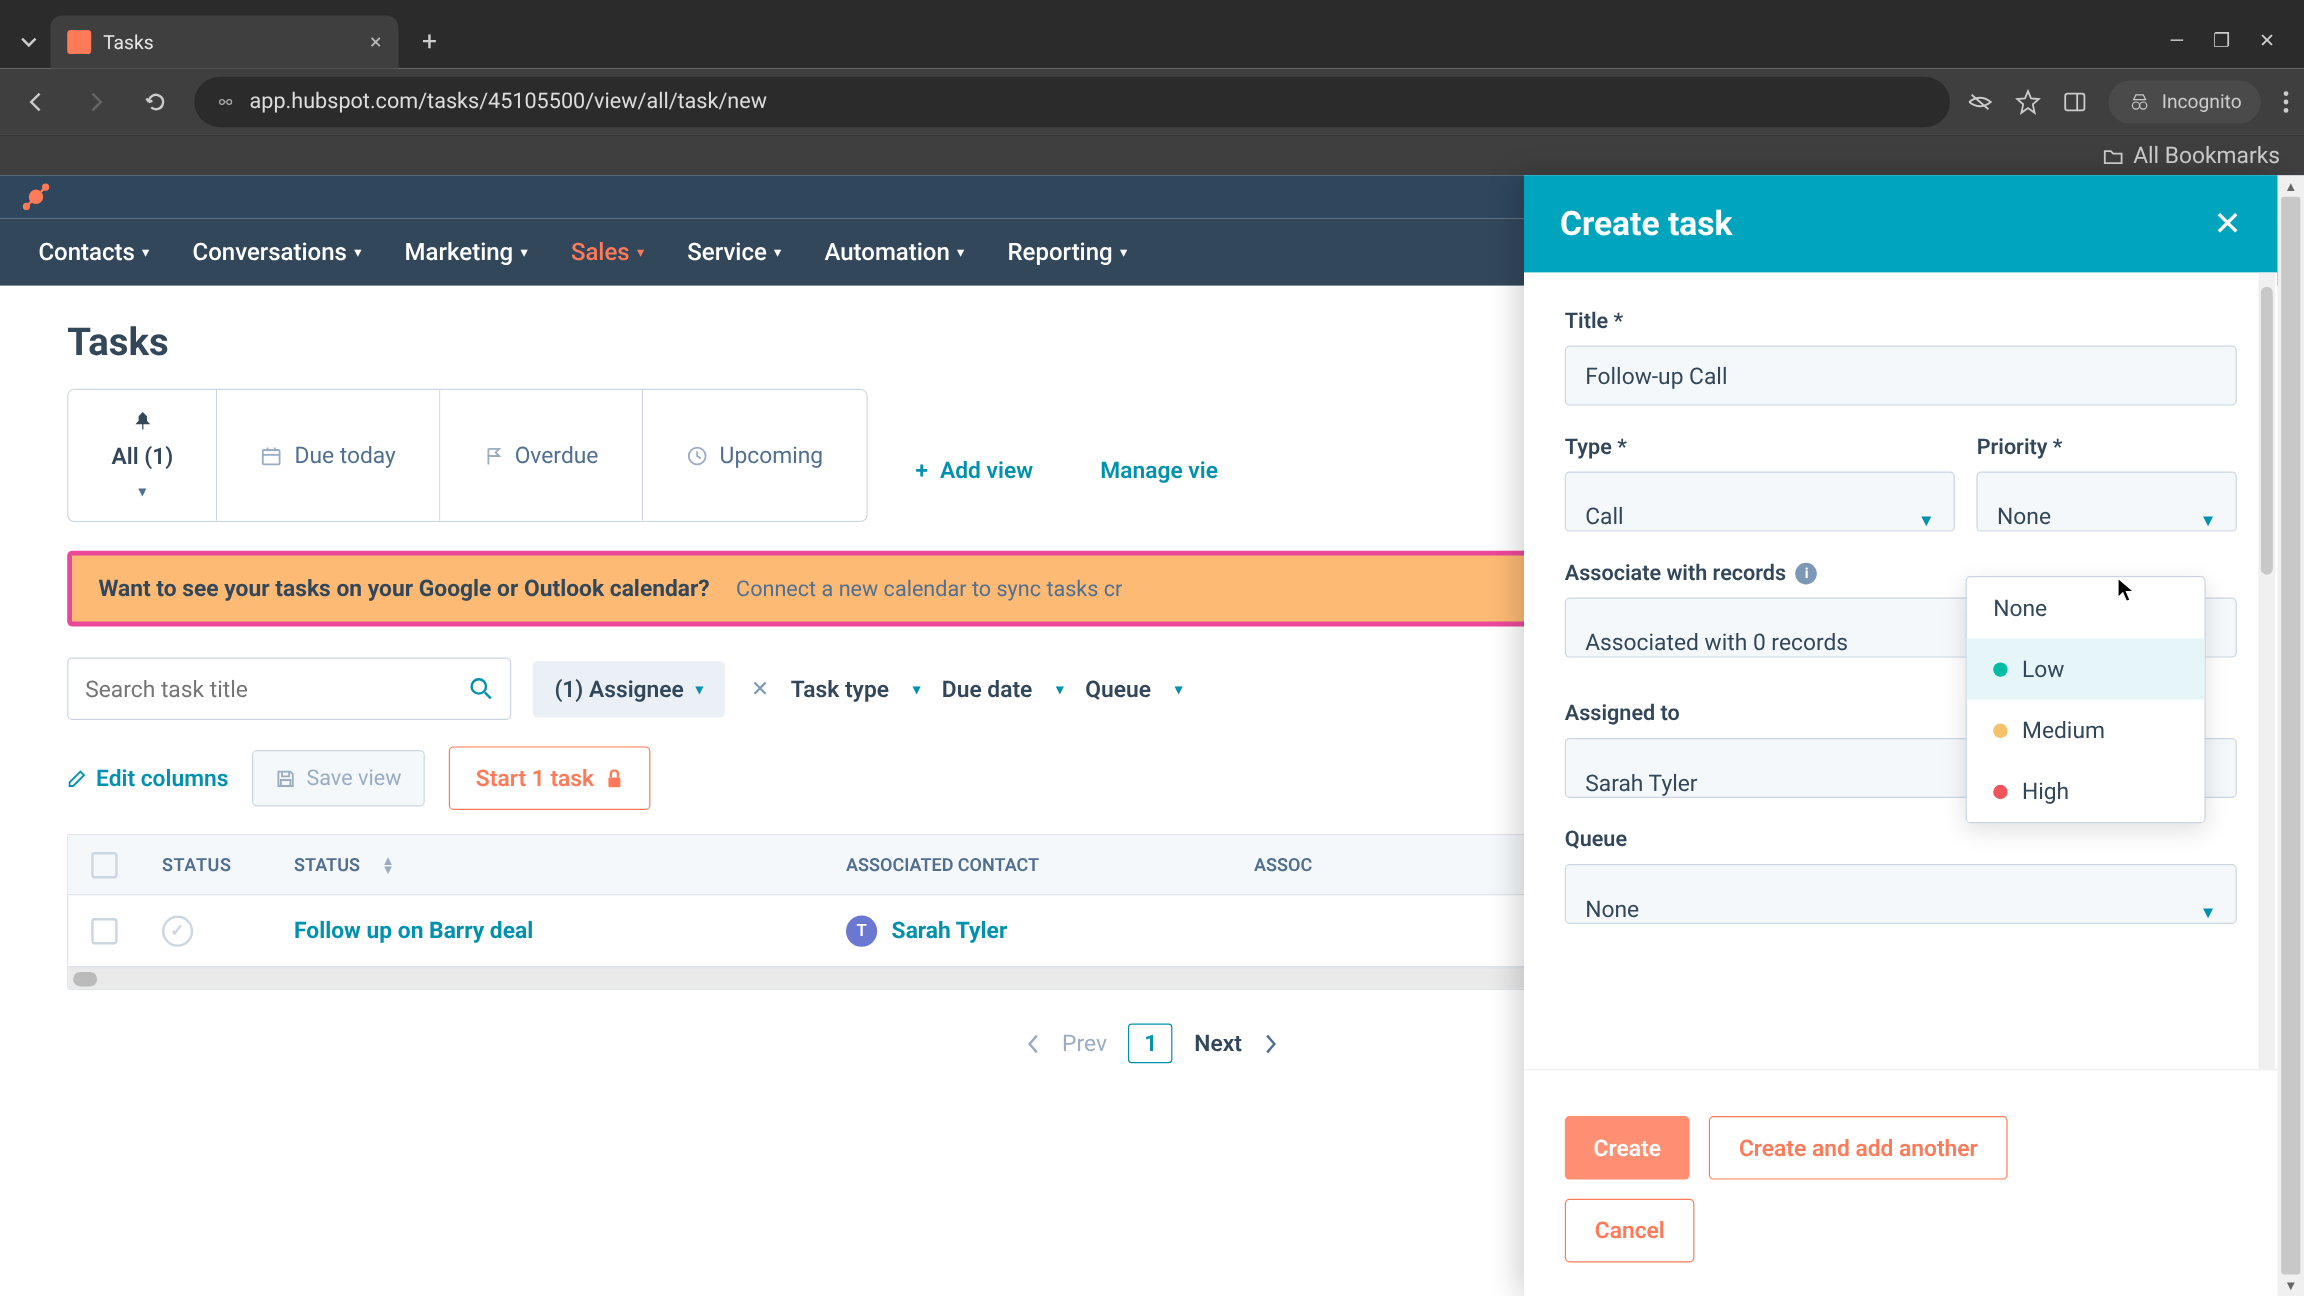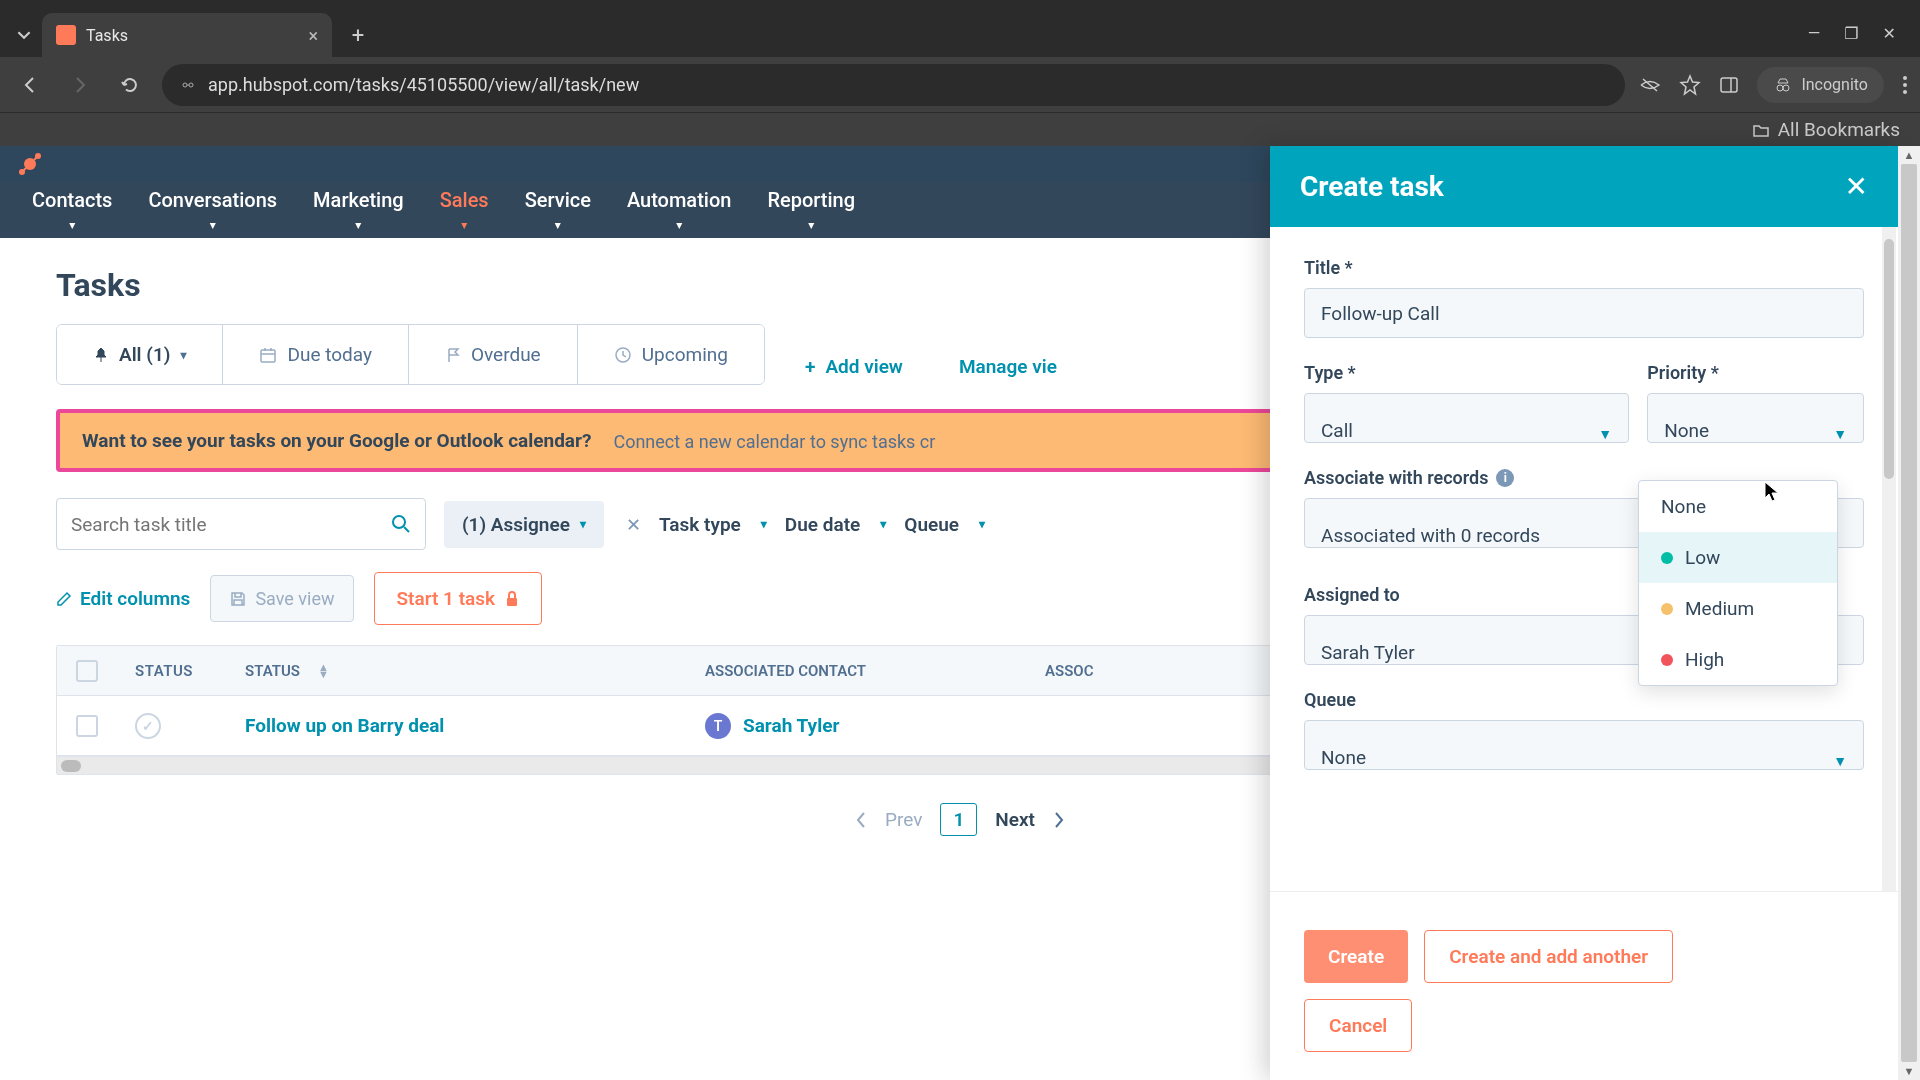--- a/index.html
+++ b/index.html
@@ -27,31 +27,31 @@
 .bookmarks-bar { background: #3f3f3f; height: 34px; display: flex; align-items: center; justify-content: flex-end; padding-right: 20px; color: #ccc; font-size: 19px; gap: 8px; border-top: 1px solid #2b2b2b; }
 
 
 .app { position: relative; height: calc(1080px - 57px - 55px - 34px); background: #fff; }
 
 .app-topbar { background: #2e475d; height: 36px; display: flex; align-items: center; padding: 0 16px; }
 .logo { width: 28px; height: 28px; }
 .logo svg { width: 28px; height: 28px; }
 
 .app-nav { background: #33475b; height: 56px; display: flex; align-items: center; padding: 0 32px; gap: 36px; }
-.nav-item { color: #fff; font-size: 20px; display: flex; align-items: center; gap: 6px; cursor: pointer; font-weight: 500; flex-direction: column; }
+.nav-item { color: #fff; font-size: 20px; display: flex; align-items: center; gap: 6px; cursor: pointer; font-weight: 500; }
 .nav-item.active { color: #ff7a59; }
 .chev { font-size: 12px; }
 
 .content { padding: 28px 56px; position: relative; }
 .page-title { font-size: 32px; font-weight: 700; color: #33475b; margin-bottom: 20px; }
 
 .tabs-row { display: flex; border: 1px solid #cbd6e2; border-radius: 6px; width: fit-content; margin-bottom: 24px; overflow: hidden; }
 .tab-btn { padding: 18px 36px; border-right: 1px solid #cbd6e2; display: flex; align-items: center; gap: 10px; font-size: 19px; color: #516f90; cursor: pointer; background: #fff; }
 .tab-btn:last-child { border-right: none; }
-.tab-btn.active { color: #33475b; font-weight: 600; }
+.tab-btn.active { color: #33475b; font-weight: 600; flex-direction: column; }
 .tab-btn .pin { color: #33475b; }
 .add-view { padding: 18px 28px; color: #0091ae; font-size: 19px; display: flex; align-items: center; gap: 10px; cursor: pointer; font-weight: 600; margin-left: 12px; }
 .manage-views { padding: 18px 0 18px 28px; color: #0091ae; font-size: 19px; cursor: pointer; font-weight: 600; }
 .tabs-container { display: flex; align-items: center; }
 
 .calendar-banner { background: #fdba74; border: 4px solid #ec4899; border-radius: 4px; padding: 16px 22px; margin-bottom: 26px; display: flex; align-items: flex-end; gap: 22px; }
 .calendar-banner .q { font-weight: 700; font-size: 19px; color: #33475b; }
 .calendar-banner .sub { font-size: 18px; color: #516f90; }
 
 .filters-row { display: flex; align-items: center; gap: 18px; margin-bottom: 22px; }

